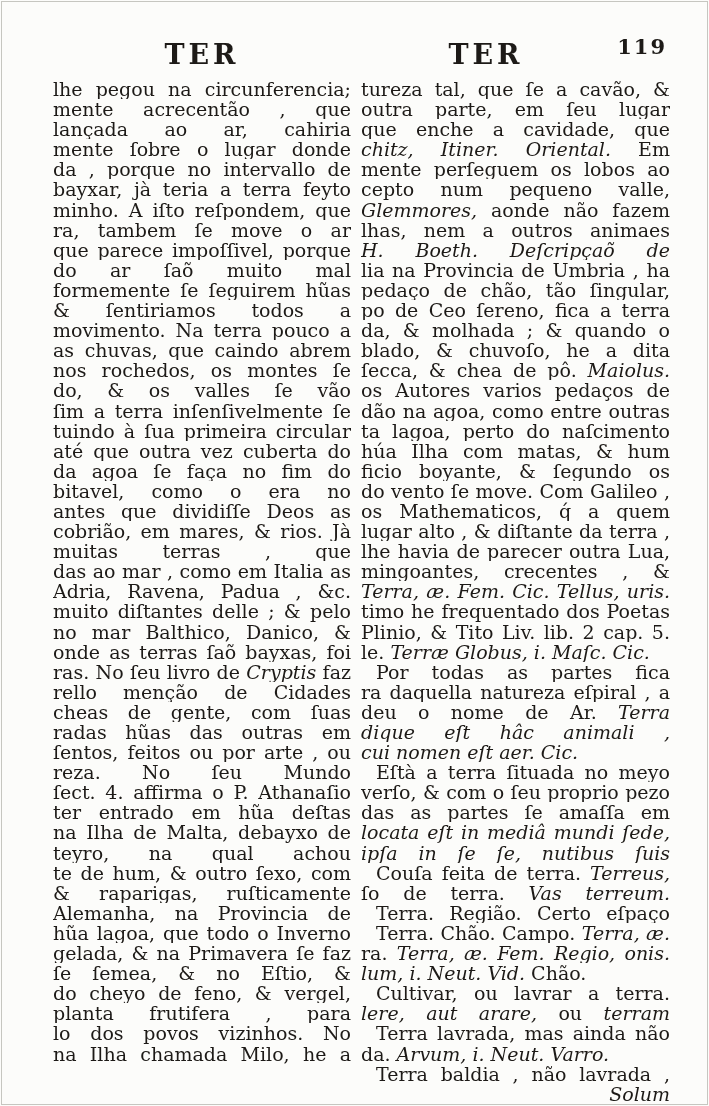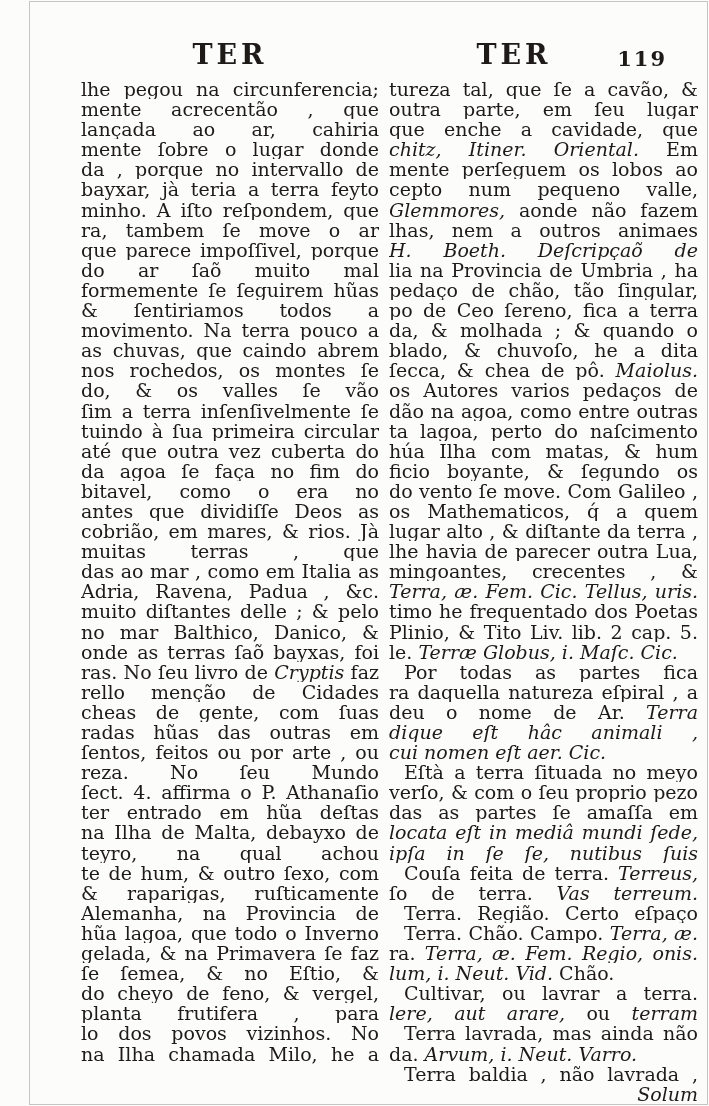--- a/index.html
+++ b/index.html
@@ -14,37 +14,36 @@
     background: var(--paper);
     font-family: "DejaVu Serif", "Liberation Serif", serif;
     color: var(--ink);
     overflow: hidden;
   }
   .page {
     position: absolute;
     inset: 1px;
     border: 1px solid #c6c6c0;
     background: var(--paper);
-    margin-left: 28px;
   }
   .heading {
     position: absolute;
     top: 38px;
     font-size: 27px;
     font-weight: bold;
     letter-spacing: 4px;
     line-height: 30px;
     text-align: center;
     color: var(--ink);
   }
   .heading-left  { left: 51px;  width: 298px; }
   .heading-right { left: 359px; width: 250px; }
   .pagenum {
     position: absolute;
-    top: 44px;
+    top: 32px;
     right: 40px;
     font-size: 21px;
     font-weight: bold;
     letter-spacing: 2px;
     color: var(--ink);
   }
   .col {
     position: absolute;
     top: 77px;
     font-size: 19px;

